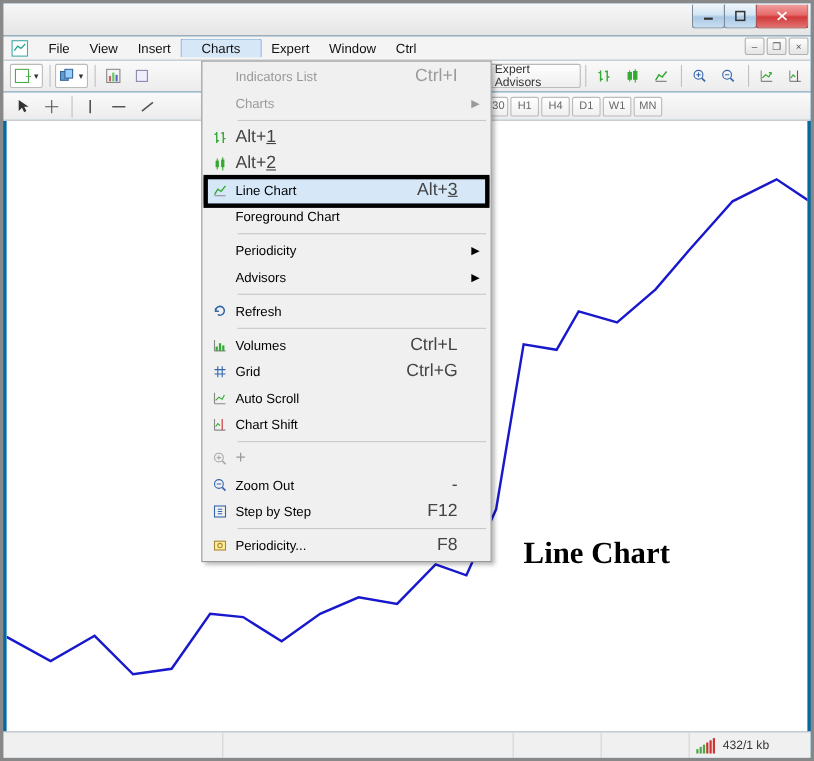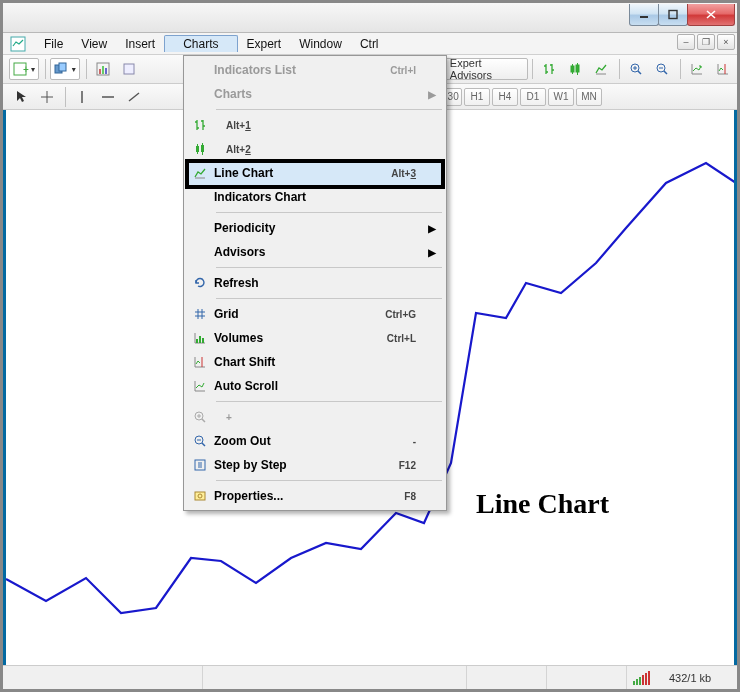--- a/index.html
+++ b/index.html
@@ -22,24 +22,24 @@
 .tb-btn { min-width: 24px; height: 22px; border: 1px solid transparent; display: flex; align-items: center; justify-content: center; margin-right: 2px; padding: 0 2px; border-radius: 2px; }
 .tb-sep { width: 1px; height: 20px; background: #c0c0c0; margin: 0 4px; }
 .tb-btn.wdd { border-color: #bbb; background: #fff; padding: 0 3px; }
 .expert-btn { height: 22px; border: 1px solid #bbb; background: linear-gradient(to bottom, #fff, #eee); display: flex; align-items: center; padding: 0 8px; border-radius: 2px; font-size: 11px; }
 .tf-btn { width: 26px; height: 18px; border: 1px solid #bbb; background: linear-gradient(to bottom, #fff, #f0f0f0); display: flex; align-items: center; justify-content: center; font-size: 10px; color: #666; margin-right: 2px; border-radius: 2px; }
 .chart-area { position: absolute; top: 107px; left: 3px; right: 3px; bottom: 24px; background: #fff; overflow: hidden; }
 .chart-label { position: absolute; font-family: "Times New Roman", serif; font-size: 28px; font-weight: bold; color: #000; }
 .statusbar { position: absolute; bottom: 0; left: 0; right: 0; height: 24px; background: #f0f0f0; border-top: 1px solid #ccc; display: flex; align-items: center; font-size: 11px; color: #333; }
 .status-cell { height: 100%; border-right: 1px solid #d4d4d4; display: flex; align-items: center; padding: 0 6px; }
 .dropdown-menu { position: absolute; top: 52px; left: 180px; width: 264px; background: #f0f0f0; border: 1px solid #979797; box-shadow: 3px 3px 4px rgba(0,0,0,0.3); padding: 2px; font-size: 12px; z-index: 1000; }
-.dd-item { height: 24px; display: flex; align-items: center; position: relative; padding-right: 28px; font-weight: bold; }
+.dd-item { height: 24px; display: flex; align-items: center; position: relative; padding-right: 28px; }
 .dd-icon { width: 28px; display: flex; align-items: center; justify-content: center; flex-shrink: 0; }
 .dd-label { flex: 1; color: #000; }
-.dd-shortcut { color: #444; font-size: 10px; margin-left: 12px; }
+.dd-shortcut { color: #444; font-size: 16px; margin-left: 0; }
 .dd-item.disabled .dd-label, .dd-item.disabled .dd-shortcut, .dd-item.disabled .dd-arrow { color: #9a9a9a; }
 .dd-arrow { font-size: 10px; position: absolute; right: 8px; }
 .dd-sep { height: 1px; background: #c8c8c8; margin: 3px 2px 3px 30px; }
 .dd-highlight { position: absolute; left: 182px; top: 156px; width: 260px; height: 30px; border: 4px solid #000; z-index: 1001; pointer-events: none; }
 .dd-item.hover { background: #d6e8f8; border: 1px solid #7da2ce; border-radius: 2px; margin: -1px; height: 26px; }
 .conn-bars { display: flex; align-items: flex-end; height: 14px; gap: 1px; }
 .conn-bars span { width: 2px; background: #4a4; }
 .conn-bars span:nth-child(1){height:4px}
 .conn-bars span:nth-child(2){height:6px}
 .conn-bars span:nth-child(3){height:8px}
@@ -269,21 +269,21 @@
           <svg width="14" height="14">
             <path d="M2 11 L5 6 L8 8 L12 3" stroke="#3a3" fill="none" stroke-width="1.3"></path>
             <path d="M2 12 H12" stroke="#888"></path>
           </svg>
         </div>
       <div class="dd-label">Line Chart</div>
       <div class="dd-shortcut">Alt+<u>3</u></div>
     </div>
     <div class="dd-item">
       <div class="dd-icon"></div>
-      <div class="dd-label">Indicators Chart</div>
+      <div class="dd-label">Foreground Chart</div>
     </div>
     <div class="dd-sep"></div>
     <div class="dd-item">
       <div class="dd-icon"></div>
       <div class="dd-label">Periodicity</div>
       <div class="dd-arrow">▶</div>
     </div>
     <div class="dd-item">
       <div class="dd-icon"></div>
       <div class="dd-label">Advisors</div>
@@ -293,60 +293,60 @@
     <div class="dd-item">
       <div class="dd-icon">
           <svg width="14" height="14">
             <path d="M3 7 A4 4 0 1 1 5 10" fill="none" stroke="#36a" stroke-width="1.4"></path>
             <path d="M3 4 L3 7 L6 7" fill="none" stroke="#36a" stroke-width="1.4"></path>
           </svg>
         </div>
       <div class="dd-label">Refresh</div>
     </div>
     <div class="dd-sep"></div>
-    <div class="dd-item">
-      <div class="dd-icon">
-          <svg width="14" height="14">
-            <path d="M2 5 H12 M2 9 H12 M5 2 V12 M9 2 V12" stroke="#36a" stroke-width="1"></path>
-          </svg>
-        </div>
-      <div class="dd-label">Grid</div>
-      <div class="dd-shortcut">Ctrl+G</div>
-    </div>
     <div class="dd-item">
       <div class="dd-icon">
           <svg width="14" height="14">
             <path d="M2 12 H12 M2 2 V12" stroke="#888"></path>
             <rect x="3" y="8" width="2" height="4" fill="#3a3"></rect>
             <rect x="6" y="5" width="2" height="7" fill="#3a3"></rect>
             <rect x="9" y="7" width="2" height="5" fill="#3a3"></rect>
           </svg>
         </div>
       <div class="dd-label">Volumes</div>
       <div class="dd-shortcut">Ctrl+L</div>
     </div>
     <div class="dd-item">
       <div class="dd-icon">
           <svg width="14" height="14">
+            <path d="M2 5 H12 M2 9 H12 M5 2 V12 M9 2 V12" stroke="#36a" stroke-width="1"></path>
+          </svg>
+        </div>
+      <div class="dd-label">Grid</div>
+      <div class="dd-shortcut">Ctrl+G</div>
+    </div>
+    <div class="dd-item">
+      <div class="dd-icon">
+          <svg width="14" height="14">
+            <path d="M2 12 H12 M2 2 V12" stroke="#888"></path>
+            <path d="M3 9 L6 6 L9 8 L11 4" stroke="#3a3" fill="none"></path>
+          </svg>
+        </div>
+      <div class="dd-label">Auto Scroll</div>
+    </div>
+    <div class="dd-item">
+      <div class="dd-icon">
+          <svg width="14" height="14">
             <path d="M2 12 H12 M2 2 V12" stroke="#888"></path>
             <path d="M3 9 L5 6 L7 8" stroke="#3a3" fill="none"></path>
             <path d="M9 2 V12" stroke="#c33"></path>
           </svg>
         </div>
       <div class="dd-label">Chart Shift</div>
     </div>
-    <div class="dd-item">
-      <div class="dd-icon">
-          <svg width="14" height="14">
-            <path d="M2 12 H12 M2 2 V12" stroke="#888"></path>
-            <path d="M3 9 L6 6 L9 8 L11 4" stroke="#3a3" fill="none"></path>
-          </svg>
-        </div>
-      <div class="dd-label">Auto Scroll</div>
-    </div>
     <div class="dd-sep"></div>
     <div class="dd-item disabled">
       <div class="dd-icon">
           <svg width="14" height="14">
             <circle cx="6" cy="6" r="4" fill="none" stroke="#aaa"></circle>
             <path d="M9 9 L12 12" stroke="#aaa" stroke-width="1.5"></path>
             <path d="M4 6 H8 M6 4 V8" stroke="#aaa"></path>
           </svg>
         </div>
       <div class="dd-shortcut">+</div>
@@ -373,33 +373,33 @@
       <div class="dd-shortcut">F12</div>
     </div>
     <div class="dd-sep"></div>
     <div class="dd-item">
       <div class="dd-icon">
           <svg width="14" height="14">
             <rect x="2" y="3" width="10" height="8" fill="#fe9" stroke="#a83"></rect>
             <circle cx="7" cy="7" r="2" fill="none" stroke="#a83"></circle>
           </svg>
         </div>
-      <div class="dd-label">Properties...</div>
+      <div class="dd-label">Periodicity...</div>
       <div class="dd-shortcut">F8</div>
     </div>
   </div>
 
   <div class="dd-highlight"></div>
 
   <div class="statusbar">
     <div class="status-cell" style="flex:0 0 200px"></div>
     <div class="status-cell" style="flex:1"></div>
     <div class="status-cell" style="width:80px"></div>
     <div class="status-cell" style="width:80px"></div>
-    <div class="status-cell" style="width:110px; border-right:none; justify-content:flex-start; gap:19px;">
+    <div class="status-cell" style="width:110px; border-right:none; justify-content:flex-start; gap:7px;">
       <div class="conn-bars">
           <span></span>
           <span></span>
           <span></span>
           <span></span>
           <span></span>
           <span></span>
         </div>
       <span>432/1 kb</span>
     </div>

